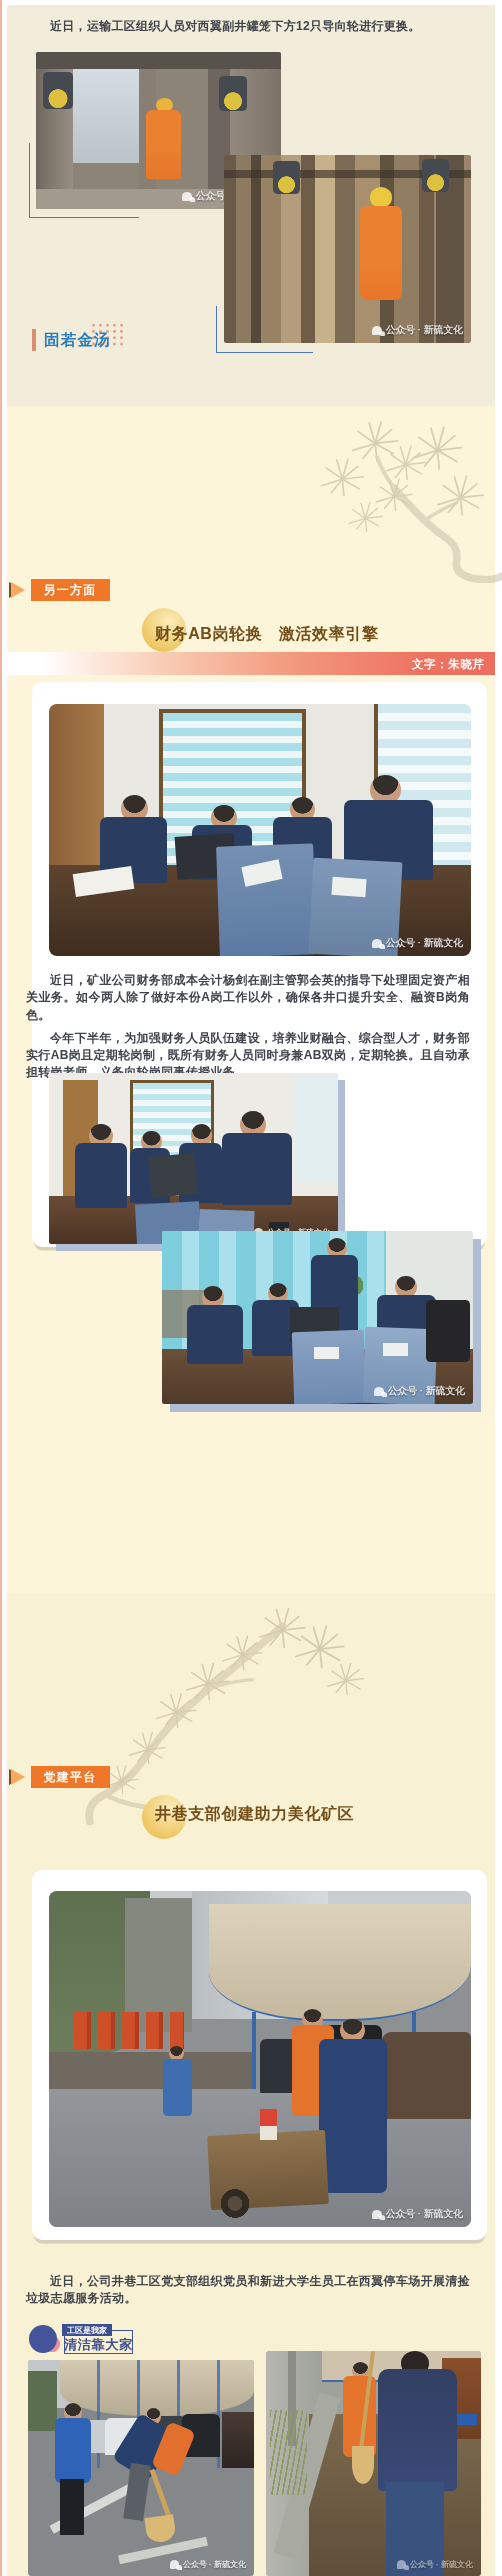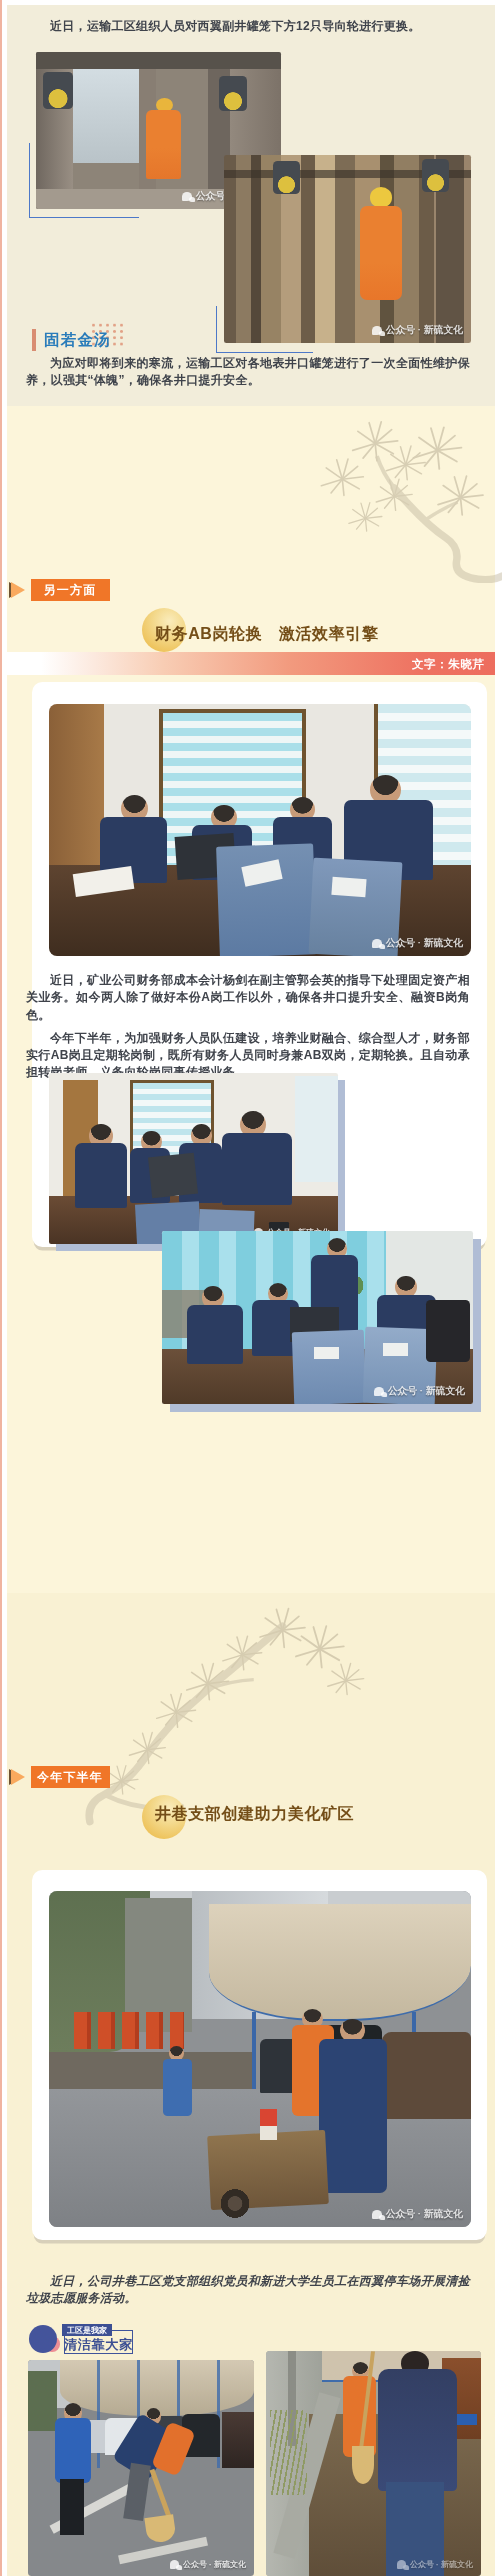--- a/index.html
+++ b/index.html
@@ -89,23 +89,20 @@
     <div class="wm">
         <span class="wm-icon"></span>
         <span>公众号 · 新硫文化</span>
       </div>
   </div>
 
   <div class="dots" style="left:90px;top:322px;"></div>
   <div class="abs" style="left:32px;top:329px;width:4px;height:22px;background:#d98d72;"></div>
   <div class="abs" style="left:44px;top:330px;font-size:15.5px;font-weight:700;color:#2a7cba;letter-spacing:1.2px;">固若金汤</div>
 
-  <div class="para" style="top:355px;">
-    <p>为应对即将到来的寒流，运输工区对各地表井口罐笼进行了一次全面性维护保养，以强其“体魄”，确保各井口提升安全。</p>
-  </div>
 
   <svg class="pine" style="left:253px;top:410px;" width="249" height="173" viewBox="0 0 432 300">
     <defs>
       <g id="fan1" stroke="#b4a98f" stroke-width="2" stroke-linecap="round">
         <line x1="0" y1="0" x2="-26" y2="8"></line>
           <line x1="0" y1="0" x2="-20" y2="-14"></line>
         <line x1="0" y1="0" x2="-7" y2="-24"></line>
           <line x1="0" y1="0" x2="7" y2="-25"></line>
         <line x1="0" y1="0" x2="19" y2="-16"></line>
           <line x1="0" y1="0" x2="26" y2="-3"></line>
@@ -246,21 +243,21 @@
     <use href="#fan2" transform="translate(300,135) scale(1.4)"></use>
     <use href="#fan2" transform="translate(540,130) scale(1.2)"></use>
     <use href="#fan2" transform="translate(245,185) scale(1.3)"></use>
     <use href="#fan2" transform="translate(195,250) scale(1.2)"></use>
     <use href="#fan2" transform="translate(150,305) scale(1.1)"></use>
   </svg>
 
   <div class="tri" style="left:8.6px;top:1769px;border-left:14px solid #6b5233;"></div>
   <div class="tri" style="left:11px;top:1769px;border-left:14px solid #f9a95e;"></div>
   <div class="badge-rect" style="left:30.5px;top:1766px;">
-    <span>今年下半年</span>
+    <span>党建平台</span>
   </div>
 
   <div class="gold-circle" style="left:142px;top:1795px;"></div>
   <div class="h2" style="left:155px;top:1804px;">井巷支部创建助力美化矿区</div>
 
 
   <div class="panel" style="top:1870px;height:370px;"></div>
   <div class="photo" style="left:49px;top:1891px;width:422px;height:336px;border-radius:8px;z-index:2;background:#8e9194;">
     <div class="ph" style="left:0;top:0;width:100%;height:14%;background:#c9cdd0;"></div>
     <div class="ph" style="left:0;top:0;width:24%;height:48%;background:linear-gradient(180deg,#5e7050,#6d7d5c);border-radius:0 0 40% 0;"></div>
@@ -286,21 +283,21 @@
     <div class="ph" style="left:64%;top:44%;width:16%;height:46%;background:#2c4473;border-radius:7px;"></div>
     <div class="ph" style="left:38%;top:72%;width:28%;height:22%;background:linear-gradient(180deg,#8f744e,#6e563a);transform:rotate(-3deg);border-radius:2.3px;"></div>
     <div class="ph" style="left:40%;top:88%;width:8%;height:10%;background:radial-gradient(circle,#574b40 30%,#322b24 32% 60%,transparent 61%);"></div>
     <div class="ph" style="left:50%;top:65%;width:4%;height:9%;background:linear-gradient(180deg,#d94532 55%,#e8e4da 55%);"></div>
     <div class="wm">
         <span class="wm-icon"></span>
         <span>公众号 · 新硫文化</span>
       </div>
   </div>
 
-  <div class="para" style="top:2273px;font-style:italic;">
+  <div class="para" style="top:2273px;">
     <p>近日，公司井巷工区党支部组织党员和新进大学生员工在西翼停车场开展清捡垃圾志愿服务活动。</p>
   </div>
 
   <div class="abs" style="left:44px;top:2336px;width:15.5px;height:15.5px;border-radius:50%;background:#ed8e95;z-index:1;"></div>
   <div class="abs" style="left:29px;top:2325px;width:28px;height:28px;border-radius:50%;background:#44549b;z-index:2;"></div>
   <div class="abs" style="left:64px;top:2330px;width:67px;height:22px;border:1.2px solid #3f549b;z-index:1;"></div>
   <div class="abs" style="left:62px;top:2324px;width:50px;height:12px;background:#3c4f93;color:#fff;font-size:8px;
               font-weight:700;display:flex;align-items:center;justify-content:center;z-index:3;">
     <span>工区是我家</span>
   </div>

